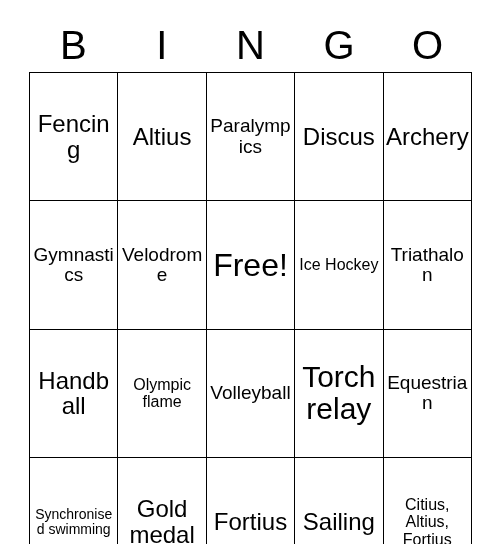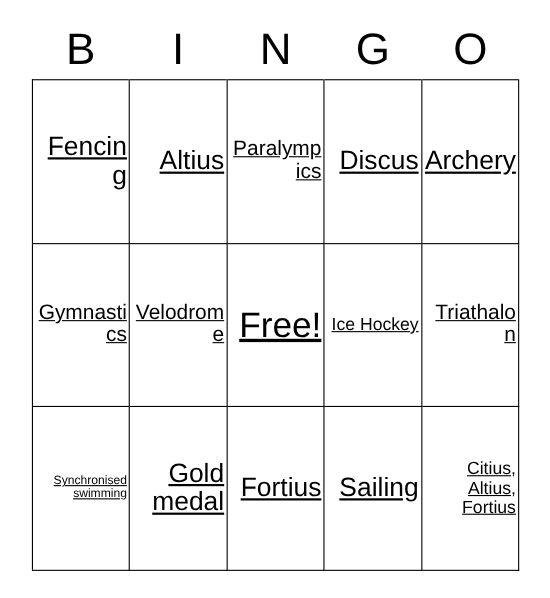--- a/index.html
+++ b/index.html
@@ -53,38 +53,37 @@
     table-layout: fixed;
     border-top: 1.5px solid #000;
     border-left: 1.5px solid #000;
   }
   #grid td {
     border-right: 1.5px solid #000;
     border-bottom: 1.5px solid #000;
     width: 20%;
     height: 89.4px;
     padding: 19px 2px;
-    text-align: right;
+    text-align: center;
     vertical-align: middle;
     overflow: hidden;
-    text-decoration: underline;
   }
   .cell-text {
     display: block;
     line-height: 1.08;
     word-wrap: break-word;
   }
 
   
   .fs-xl   { font-size: 32px; }
   .fs-lg   { font-size: 30px; }
   .fs-md   { font-size: 24px; }
   .fs-sm   { font-size: 16px; }
   .fs-xs   { font-size: 19px; }
-  .fs-xxs  { font-size: 11px; }
+  .fs-xxs  { font-size: 14px; }
 </style>
 </head>
 <body>
 
 <div id="card">
 
   <div id="header">
     <div class="header-cell">B</div>
     <div class="header-cell">I</div>
     <div class="header-cell">N</div>
@@ -123,20 +122,37 @@
           </td>
           <td>
             <span class="cell-text fs-sm">Ice Hockey</span>
           </td>
           <td>
             <span class="cell-text fs-xs">Triathalon</span>
           </td>
         </tr>
         <tr>
           <td>
+            <span class="cell-text fs-md">Handball</span>
+          </td>
+          <td>
+            <span class="cell-text fs-sm">Olympic flame</span>
+          </td>
+          <td>
+            <span class="cell-text fs-xs">Volleyball</span>
+          </td>
+          <td>
+            <span class="cell-text fs-lg">Torch relay</span>
+          </td>
+          <td>
+            <span class="cell-text fs-xs">Equestrian</span>
+          </td>
+        </tr>
+        <tr>
+          <td>
             <span class="cell-text fs-xxs">Synchronised swimming</span>
           </td>
           <td>
             <span class="cell-text fs-md">Gold medal</span>
           </td>
           <td>
             <span class="cell-text fs-md">Fortius</span>
           </td>
           <td>
             <span class="cell-text fs-md">Sailing</span>

